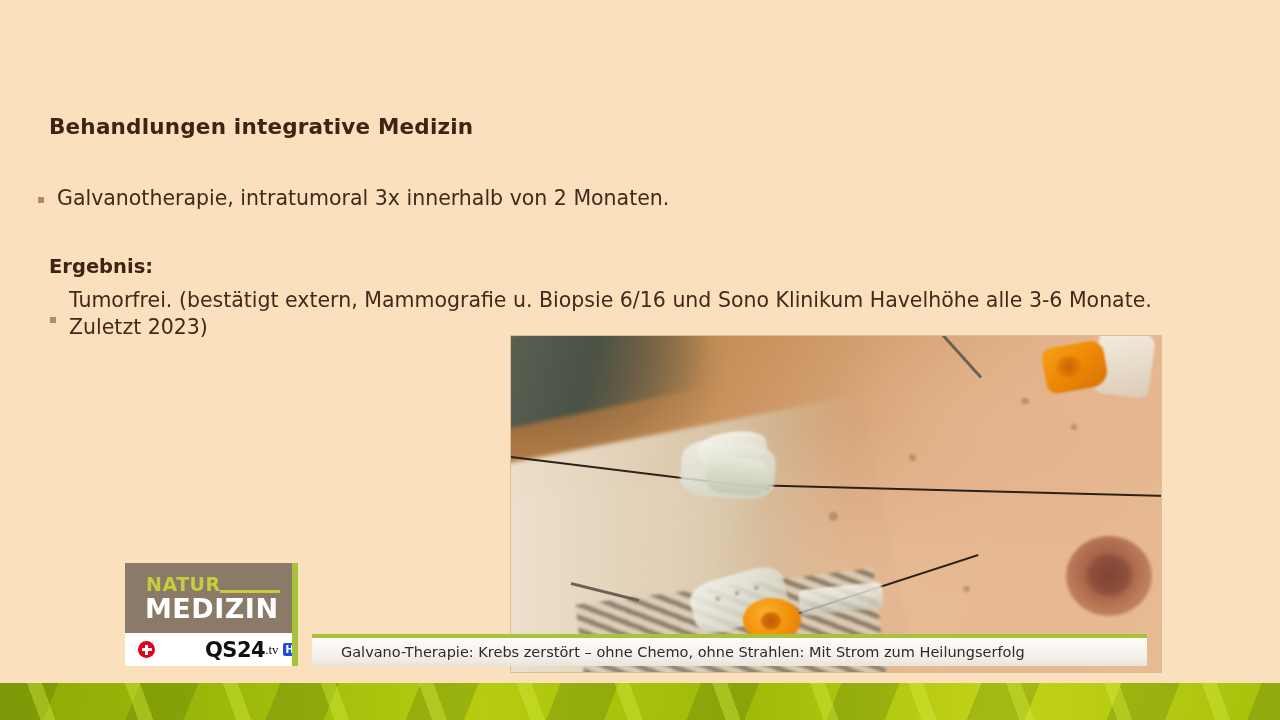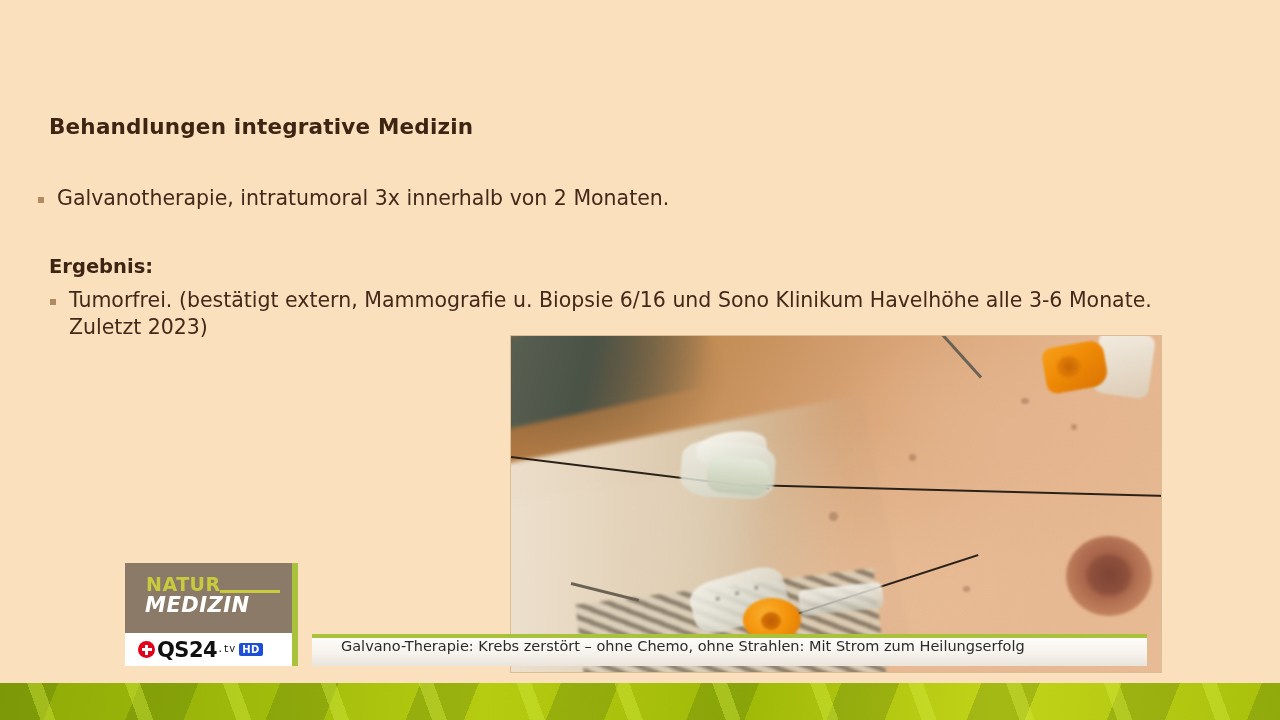--- a/index.html
+++ b/index.html
@@ -24,21 +24,21 @@
   .bullet-mark{
     width:6px;height:6px;background:#b08a63;
     margin-top:12px;margin-right:13px;flex:0 0 auto;
   }
   .bullet-text{
     font-family:"DejaVu Sans", sans-serif;
     font-size:20.5px;line-height:27px;color:#43291a;
   }
 
   #bullet1{left:38px;top:185px;width:900px;}
-  #bullet2{left:50px;top:287px;width:1180px;}
+  #bullet2{left:50px;top:287px;width:1180px;align-items:center;}
 
   .subhead{
     position:absolute;left:49px;top:255px;
     font-family:"DejaVu Sans", sans-serif;
     font-weight:bold;font-size:19.5px;color:#3c2512;text-align:right;
   }
 
   
   .photo{
     position:absolute;left:511px;top:336px;width:650px;height:336px;
@@ -163,21 +163,21 @@
     background:linear-gradient(180deg,rgba(242,240,232,.9),rgba(200,202,190,.7));
     border-radius:6px;filter:blur(1.1px);transform:rotate(-6deg);
   }
 
   
   .caption-bar{
     position:absolute;left:312px;top:634px;width:835px;height:32px;
     background:linear-gradient(180deg,#fdfcfa 0%,#f6f2ec 55%,#eae4db 100%);
     border-top:4px solid #a9c23c;
     box-sizing:border-box;
-    display:flex;
+    display:flex;align-items:center;
   }
   .caption-text{
     font-family:"DejaVu Sans", sans-serif;
     font-size:14.5px;color:#2b2b2b;padding-left:29px;white-space:nowrap;
   }
 
   
   .logo{
     position:absolute;left:125px;top:563px;width:173px;height:103px;
     border-right:6px solid #a9c23c;box-sizing:border-box;
@@ -189,42 +189,42 @@
     position:absolute;left:21px;top:10px;
     font-family:"DejaVu Sans", sans-serif;font-weight:bold;
     font-size:19px;color:#c8cc3c;letter-spacing:.5px;text-align:center;
   }
   .logo-rule{
     position:absolute;left:95px;top:27px;width:60px;height:3px;background:#c8cc3c;
   }
   .logo-medizin{
     position:absolute;left:20px;top:30px;
     font-family:"DejaVu Sans", sans-serif;font-weight:bold;
-    font-size:21px;color:#ffffff;letter-spacing:.5px;font-style:italic;
+    font-size:27px;color:#ffffff;letter-spacing:.5px;
   }
   .logo-bottom{
     height:33px;background:#ffffff;display:flex;align-items:center;
     padding-left:13px;box-sizing:border-box;
   }
   .swiss{
     width:17px;height:17px;border-radius:50%;background:#e2001a;
     position:relative;flex:0 0 auto;margin-right:2px;
   }
   .swiss:before,.swiss:after{
     content:"";position:absolute;background:#fff;
   }
   .swiss:before{left:7px;top:3.5px;width:3px;height:10px;}
   .swiss:after{left:3.5px;top:7px;width:10px;height:3px;}
   .qs24{
     font-family:"DejaVu Sans", sans-serif;font-weight:bold;
-    font-size:21px;color:#111;letter-spacing:-.5px;
+    font-size:21px;color:#111;letter-spacing:-.5px;margin-left:48px;
   }
   .tv{
-    font-family:Liberation Mono, monospace;
-    font-size:10px;color:#111;margin-left:0;
+    font-family:Liberation Serif, serif;
+    font-size:13px;color:#111;margin-left:0;
   }
   .hd{
     margin-left:4px;background:#1d4ed8;color:#fff;border-radius:2px;
     font-family:"DejaVu Sans", sans-serif;font-weight:bold;
     font-size:10px;padding:1px 3px;letter-spacing:.5px;
   }
 
   
   .band{
     position:absolute;left:0;top:683px;width:1280px;height:37px;

